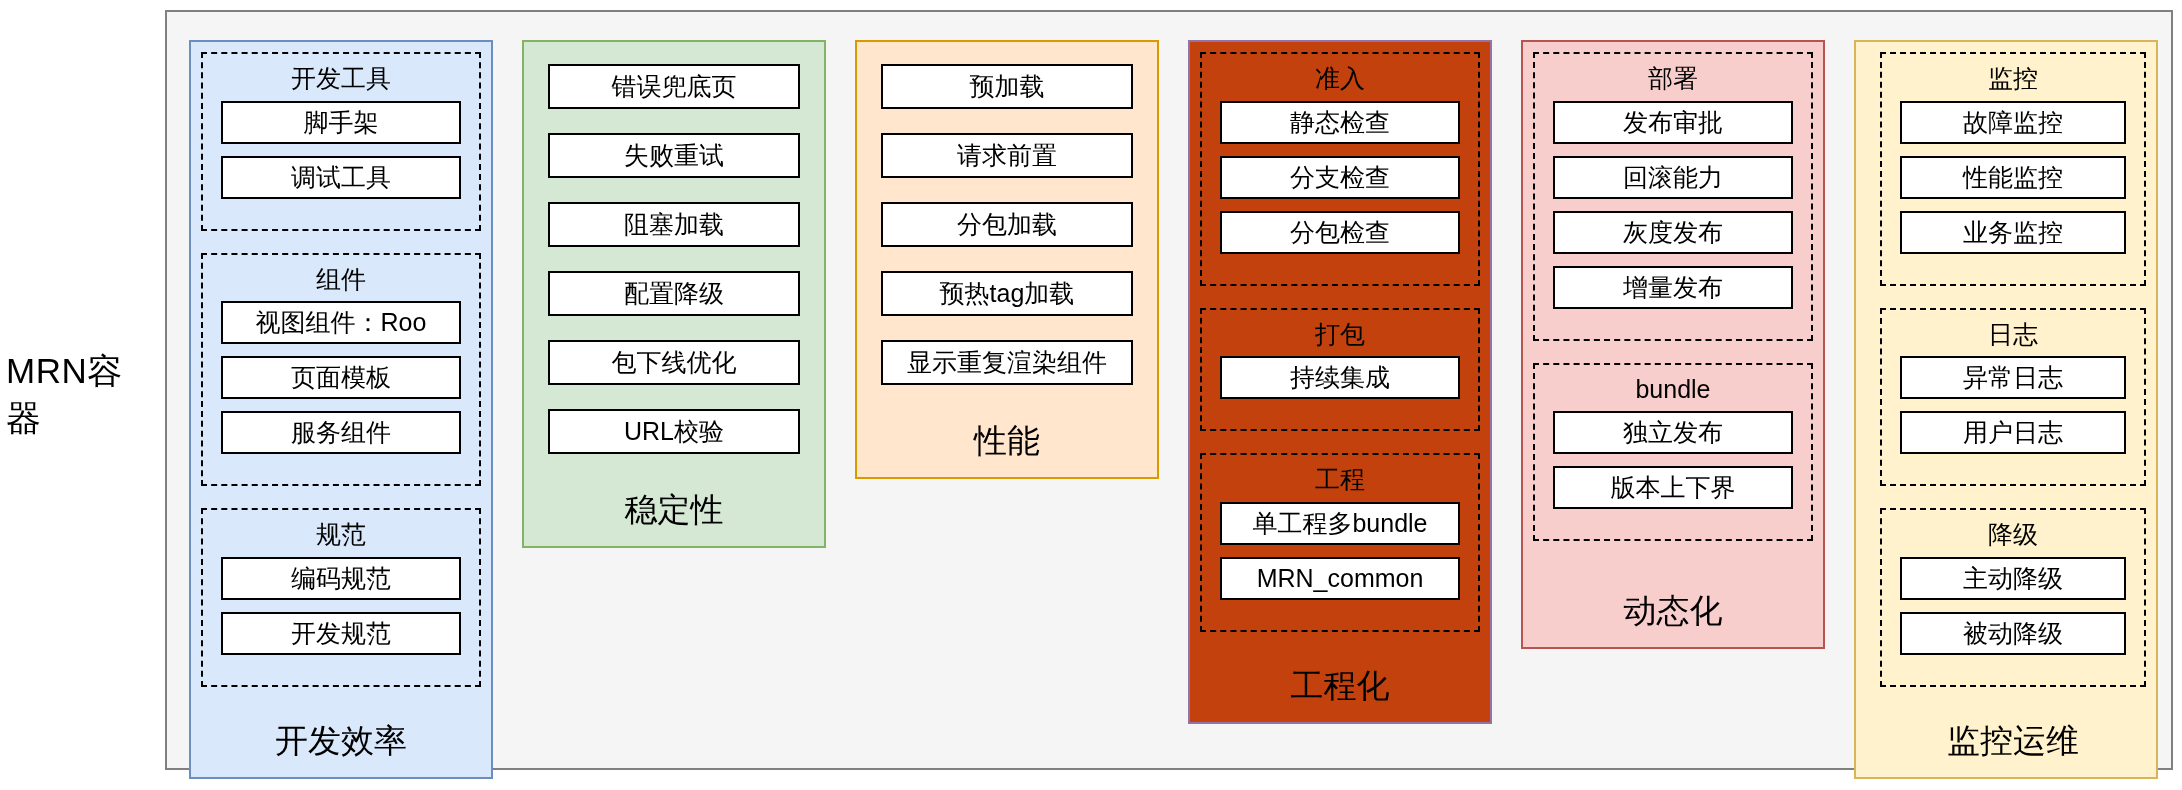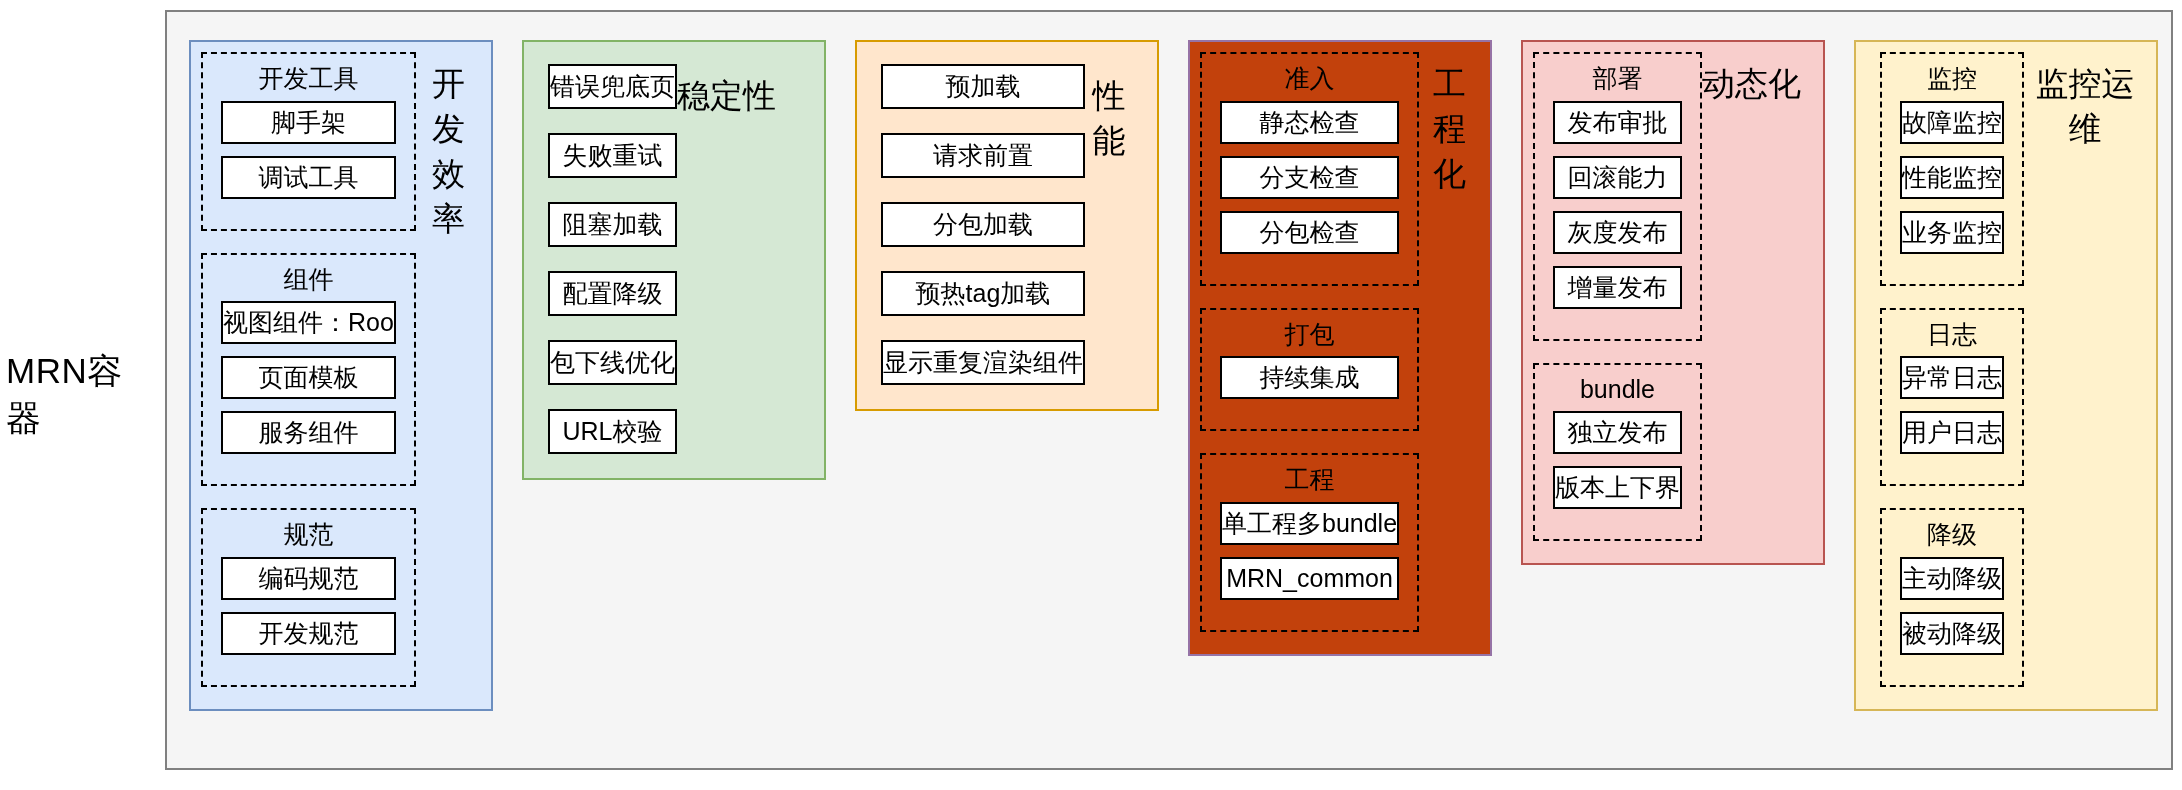--- a/index.html
+++ b/index.html
@@ -23,21 +23,21 @@
   
   .cols{
     position:absolute;left:0;top:0;width:100%;height:100%;
     display:flex;align-items:flex-start;
     padding:28px 22px 0 22px;box-sizing:border-box;gap:29px;
   }
 
   .col{
     flex:0 0 304px;width:304px;
     border:2px solid #000;box-sizing:border-box;
-    display:flex;flex-direction:row;
+    display:flex;flex-direction:column;
     padding:10px 10px 0 10px;
   }
   .col-body{display:flex;flex-direction:column;}
   .col-footer{
     text-align:center;font-size:33px;color:#000;
     padding:10px 0 13px 0;
   }
 
   
   .group{
@@ -61,21 +61,21 @@
 
   
   .flat{padding:22px 24px 0 24px;}
   .flat .box{margin-bottom:24px;height:45px;line-height:41px;}
 
   
   .t-blue   {background:#dae8fc;border-color:#6c8ebf;}
   .t-green  {background:#d5e8d4;border-color:#82b366;}
   .t-orange {background:#ffe6cc;border-color:#d79b00;padding-left:24px;}
   .t-purple {background:#c2410c;border-color:#9673a6;}
-  .t-red    {background:#f8cecc;border-color:#b85450;}
+  .t-red    {background:#f8cecc;border-color:#b85450;gap:16px;}
   .t-yellow {background:#fff2cc;border-color:#d6b656;}
 </style>
 </head>
 <body>
 
 <div id="stage">
 
   <div class="root-label">MRN容器</div>
 
   <div class="container">

